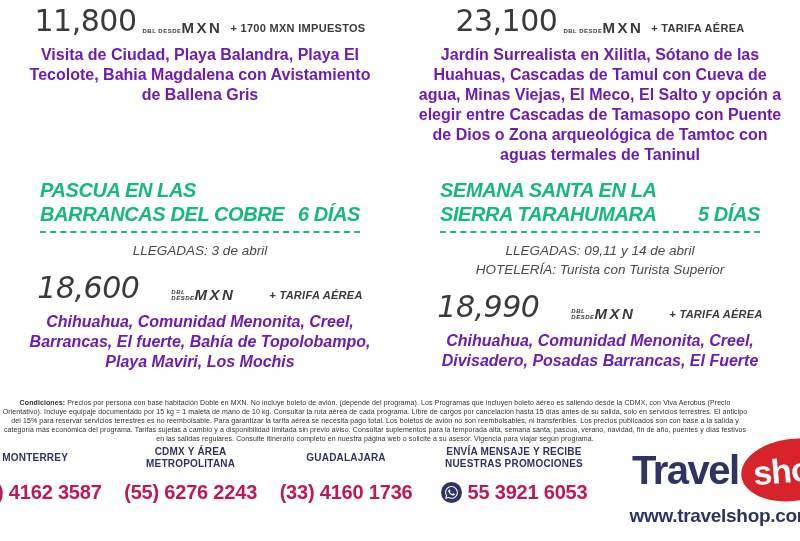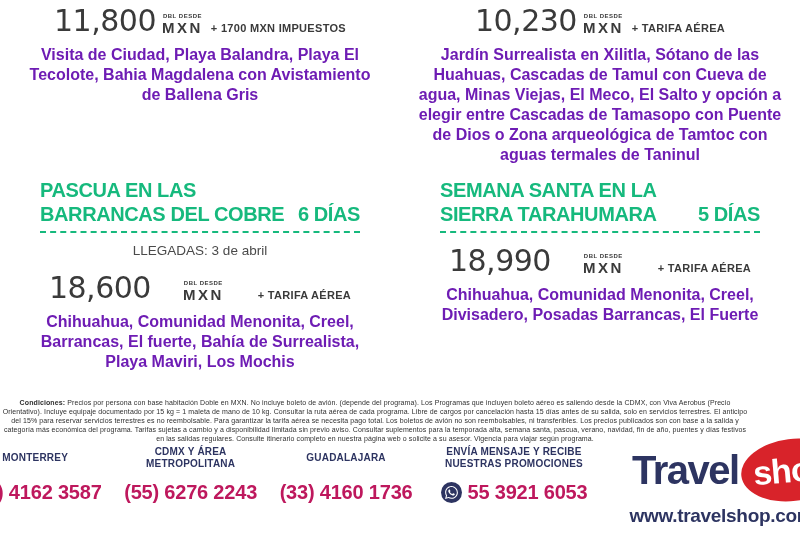--- a/index.html
+++ b/index.html
@@ -14,21 +14,21 @@
   
   .price-row {
     display:flex; justify-content:center; align-items:flex-end;
     color:#3a3a3a; line-height:1;
   }
   .price-amount {
     font-family:"DejaVu Sans", sans-serif;
     font-size:30px; font-weight:normal; letter-spacing:-0.5px;
   }
   .mxn-stack {
-    display:flex; flex-direction:column; align-items:center;
+    display:flex; flex-direction:row; align-items:flex-end;
     margin-left:6px; margin-bottom:1px;
   }
   .dbl-desde { font-size:6px; font-weight:bold; letter-spacing:0.5px; margin-bottom:1px; }
   .mxn { font-size:15px; font-weight:bold; letter-spacing:2.5px; }
   .price-suffix { font-size:11px; font-weight:bold; letter-spacing:0.3px; margin-left:8px; margin-bottom:2px; white-space:nowrap; }
 
   
   .top-grid {
     display:grid; grid-template-columns:400px 400px;
     padding-top:6px; height:178px; align-items:start;
@@ -37,21 +37,21 @@
   .desc {
     margin-top:9px; color:#6e1cb4; font-weight:bold;
     font-size:16px; line-height:20px; text-align:center;
   }
   .desc.w1 { width:362px; }
   .desc.w2 { width:372px; }
   .desc.w3 { width:356px; }
   .desc.w4 { width:368px; }
 
   
-  .mid-grid { display:grid; grid-template-columns:400px 400px; }
+  .mid-grid { display:grid; grid-template-columns:400px 400px;font-style:italic; }
   .pkg { width:320px; margin:0 auto; }
   .pkg-head {
     display:flex; justify-content:space-between; align-items:flex-end;
     color:#16b97d;
   }
   .pkg-title {
     font-size:20px; font-weight:bold; line-height:24px;
     letter-spacing:-0.4px; max-width:256px;
   }
   .pkg-days { font-size:20px; font-weight:bold; letter-spacing:-0.4px; white-space:nowrap; }
@@ -121,21 +121,21 @@
           <span class="dbl-desde">DBL DESDE</span>
           <span class="mxn">MXN</span>
         </span>
         <span class="price-suffix">+ 1700 MXN IMPUESTOS</span>
       </div>
       <div class="desc w1">Visita de Ciudad, Playa Balandra, Playa El Tecolote, Bahia Magdalena con Avistamiento de Ballena Gris</div>
     </div>
 
     <div class="top-cell">
       <div class="price-row">
-        <span class="price-amount">10,230</span>
+        <span class="price-amount">23,100</span>
         <span class="mxn-stack">
           <span class="dbl-desde">DBL DESDE</span>
           <span class="mxn">MXN</span>
         </span>
         <span class="price-suffix">+ TARIFA AÉREA</span>
       </div>
       <div class="desc w2">Jardín Surrealista en Xilitla, Sótano de las Huahuas, Cascadas de Tamul con Cueva de agua, Minas Viejas, El Meco, El Salto y opción a elegir entre Cascadas de Tamasopo con Puente de Dios o Zona arqueológica de Tamtoc con aguas termales de Taninul</div>
     </div>
   </div>
 
@@ -154,31 +154,35 @@
         <div class="price-row">
           <span class="price-amount">18,600</span>
           <span class="mxn-stack">
             <span class="dbl-desde">DBL DESDE</span>
             <span class="mxn">MXN</span>
           </span>
           <span class="price-suffix">+ TARIFA AÉREA</span>
         </div>
       </div>
       <div class="pkg-desc-wrap">
-        <div class="desc w3">Chihuahua, Comunidad Menonita, Creel, Barrancas, El fuerte, Bahía de Surrealista, Playa Maviri, Los Mochis</div>
+        <div class="desc w3">Chihuahua, Comunidad Menonita, Creel, Barrancas, El fuerte, Bahía de Topolobampo, Playa Maviri, Los Mochis</div>
       </div>
     </div>
 
     <div>
       <div class="pkg">
         <div class="pkg-head">
           <div class="pkg-title">SEMANA SANTA EN LA SIERRA TARAHUMARA</div>
           <div class="pkg-days">5 DÍAS</div>
         </div>
         <div class="dashes"></div>
+        <div class="pkg-details">
+          <div>LLEGADAS: 09,11 y 14 de abril</div>
+          <div>HOTELERÍA: Turista con Turista Superior</div>
+        </div>
         <div class="price-row">
           <span class="price-amount">18,990</span>
           <span class="mxn-stack">
             <span class="dbl-desde">DBL DESDE</span>
             <span class="mxn">MXN</span>
           </span>
           <span class="price-suffix">+ TARIFA AÉREA</span>
         </div>
       </div>
       <div class="pkg-desc-wrap">

